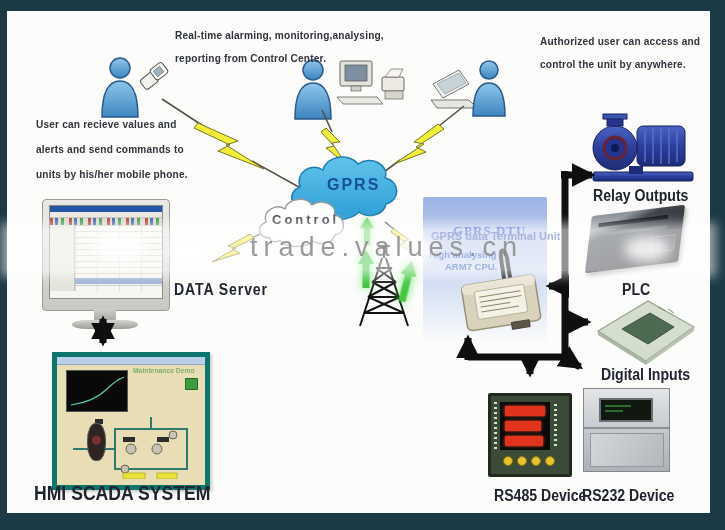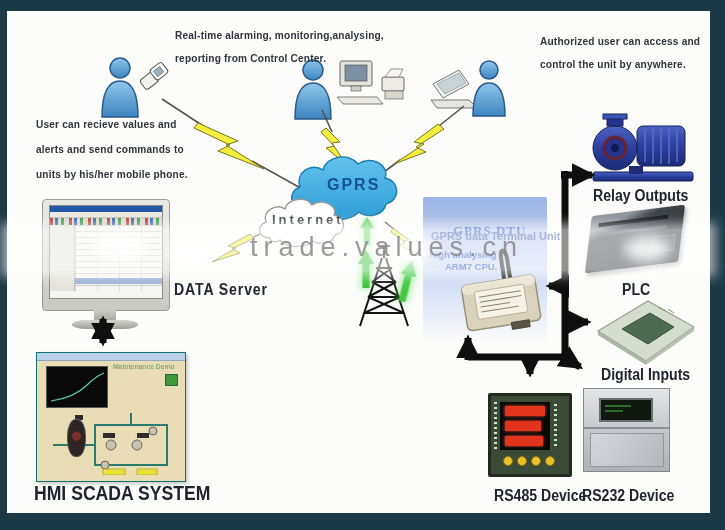--- a/index.html
+++ b/index.html
@@ -37,21 +37,21 @@
      background-image:repeating-linear-gradient(90deg,#b04030 0 3px,#d9d5cb 3px 5px,#3a62b0 5px 8px,#d9d5cb 8px 11px,#3a9a4a 11px 14px,#d9d5cb 14px 19px);}
   #mon-left{left:0;top:19px;width:24px;height:66px;background:#e4e4dc;border-right:1px solid #bdbdb2;}
   #mon-main{left:25px;top:19px;width:87px;height:66px;
      background-image:repeating-linear-gradient(180deg,#cfcfc6 0 1px,rgba(0,0,0,0) 1px 6px),
                       repeating-linear-gradient(90deg,#dcdcd2 0 1px,rgba(0,0,0,0) 1px 22px);}
   #mon-row{left:25px;top:72px;width:87px;height:6px;background:#9fb4d8;}
   #mon-stand{left:52px;top:110px;width:22px;height:12px;background:linear-gradient(180deg,#cfcfca,#a8a8a2);z-index:8;}
   #mon-base{left:30px;top:121px;width:66px;height:9px;background:linear-gradient(180deg,#d6d6d1,#9e9e98);
             border-radius:40%/90%;z-index:8;}
   
-  #hmi-win{left:36px;top:352px;width:148px;height:128px;background:#e9ddb6;border:1px solid #0f766e;
+  #hmi-win{left:52px;top:352px;width:148px;height:128px;background:#e9ddb6;border:5px solid #0f766e;
            box-shadow:2px 2px 3px rgba(0,0,0,.2);z-index:8;}
   #hmi-titlebar{left:0;top:0;width:100%;height:7px;background:#b9d0e8;border-bottom:1px solid #8fa8c2;}
   #hmi-chart{left:9px;top:13px;width:60px;height:40px;background:#090909;border:1px solid #555;}
   #hmi-title{left:76px;top:9px;color:#7fae6d;font-size:7.5px;font-weight:700;white-space:nowrap;
              transform:scaleX(.9);transform-origin:left top;}
   #hmi-badge{left:128px;top:21px;width:11px;height:10px;background:#3f9a3f;border:1px solid #2a6a2a;}
   #hmi-vessel{left:30px;top:66px;width:17px;height:36px;background:radial-gradient(circle at 50% 45%,#7a2f2f 0 4px,#2e2421 5px);
               border-radius:45%;border:1px solid #555;}
   
   #plc-dev{left:588px;top:211px;width:94px;height:56px;z-index:9;
@@ -170,21 +170,21 @@
   </svg>
 
   <svg class="abs" style="left:282px;top:148px;" width="125" height="85">
     <path d="M22,60 C8,60 5,44 18,39 C13,24 30,14 41,22 C45,7 68,5 76,16 C89,7 108,17 103,30 C118,33 119,52 104,56 C102,67 86,71 77,64 C66,75 40,74 35,63 C30,67 22,66 22,60 Z" fill="url(#cg)" stroke="#1f7fb0" stroke-width="1.5"></path>
   </svg>
   <div class="abs" style="left:327px;top:176px;color:#15509a;font-weight:700;font-size:16px;letter-spacing:2px;z-index:11;">GPRS</div>
 
   <svg class="abs" style="left:252px;top:192px;" width="105" height="62">
     <path d="M18,46 C6,46 4,34 14,30 C10,19 24,11 33,17 C36,6 54,4 60,13 C70,6 86,13 82,23 C94,25 95,40 83,43 C81,51 68,54 61,49 C52,57 32,56 28,48 C24,51 18,50 18,46 Z" fill="#ffffff" stroke="#9a9a9a" stroke-width="1.4"></path>
   </svg>
-  <div class="abs" style="left:272px;top:212px;color:#44484e;font-weight:700;font-size:13px;letter-spacing:3px;z-index:11;">Internet</div>
+  <div class="abs" style="left:272px;top:212px;color:#44484e;font-weight:700;font-size:13px;letter-spacing:3px;z-index:11;">Control</div>
 
   <svg class="abs" style="left:350px;top:205px;" width="80" height="125">
     <g stroke="#141414" stroke-width="2" fill="none">
       <line x1="10" y1="121" x2="32" y2="53"></line>
       <line x1="58" y1="121" x2="36" y2="53"></line>
       <line x1="34" y1="53" x2="34" y2="41"></line>
       <line x1="14" y1="108" x2="54" y2="108"></line>
       <line x1="18" y1="92" x2="50" y2="92"></line>
       <line x1="22" y1="77" x2="46" y2="77"></line>
       <line x1="26" y1="63" x2="42" y2="63"></line>

